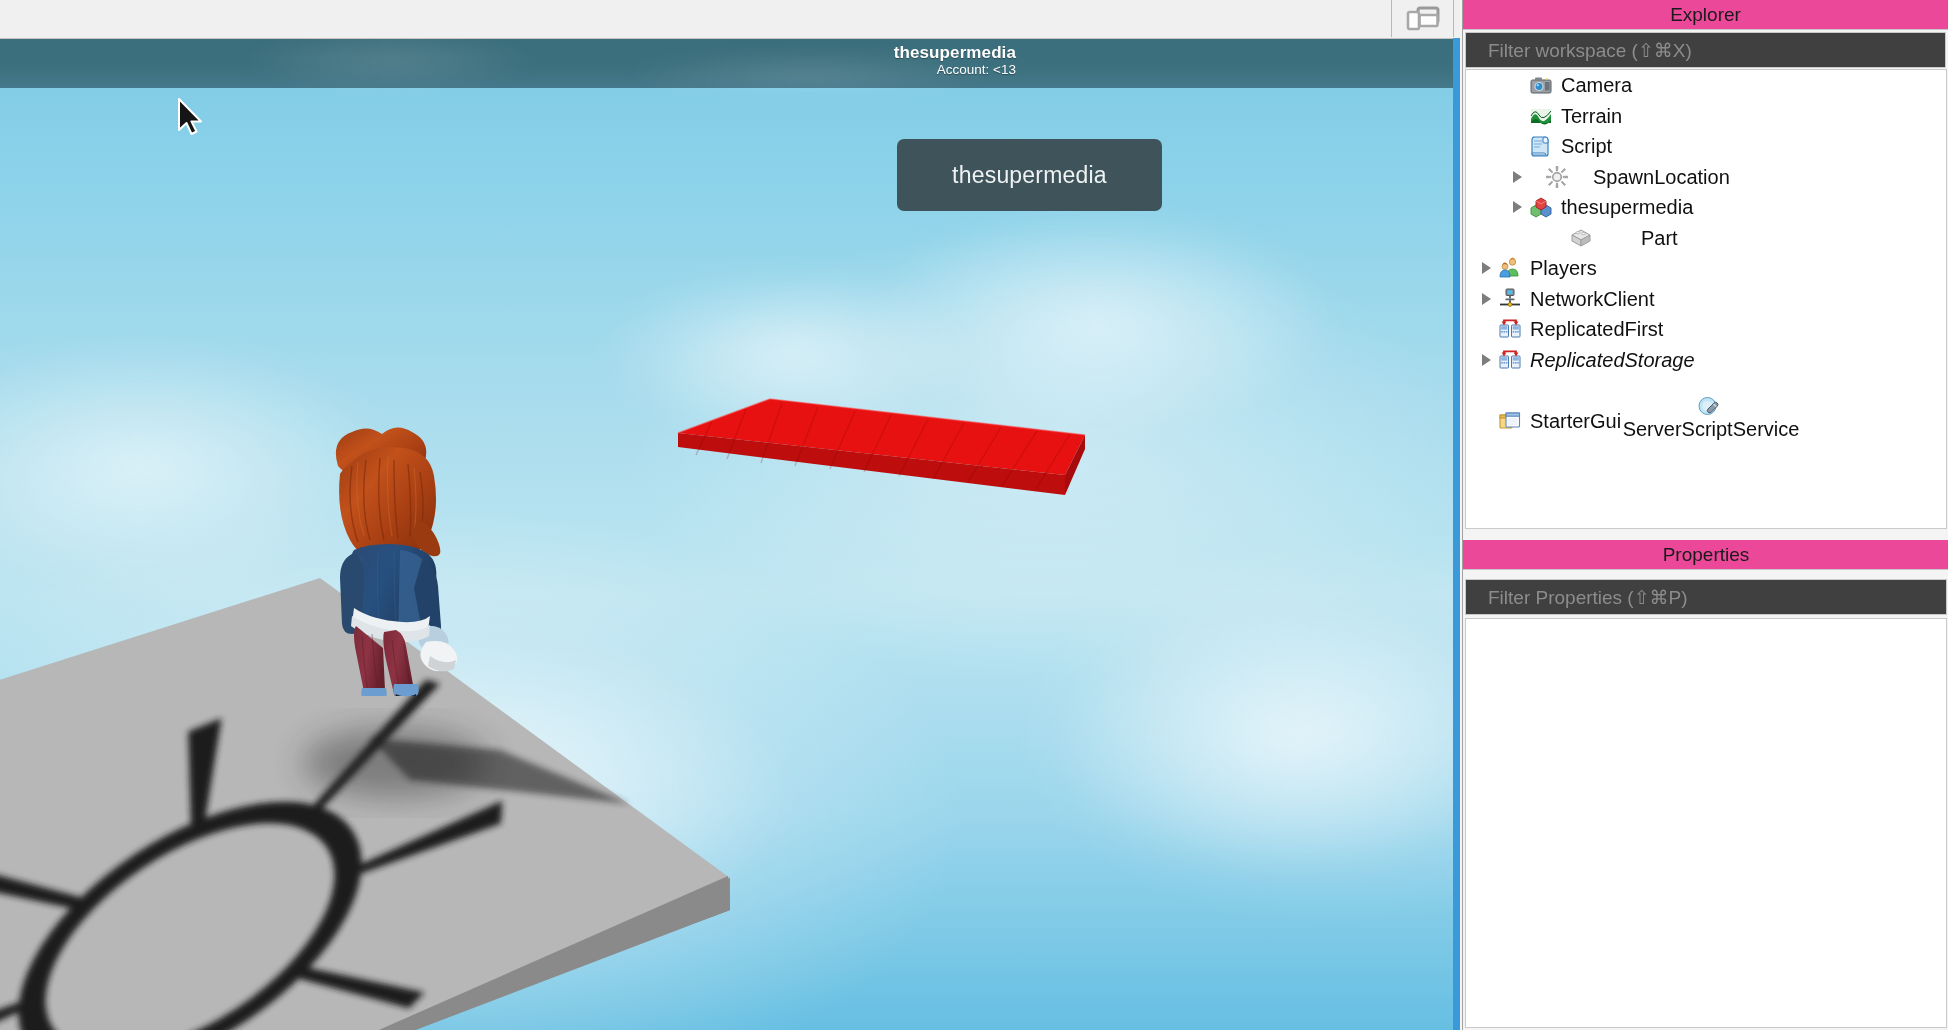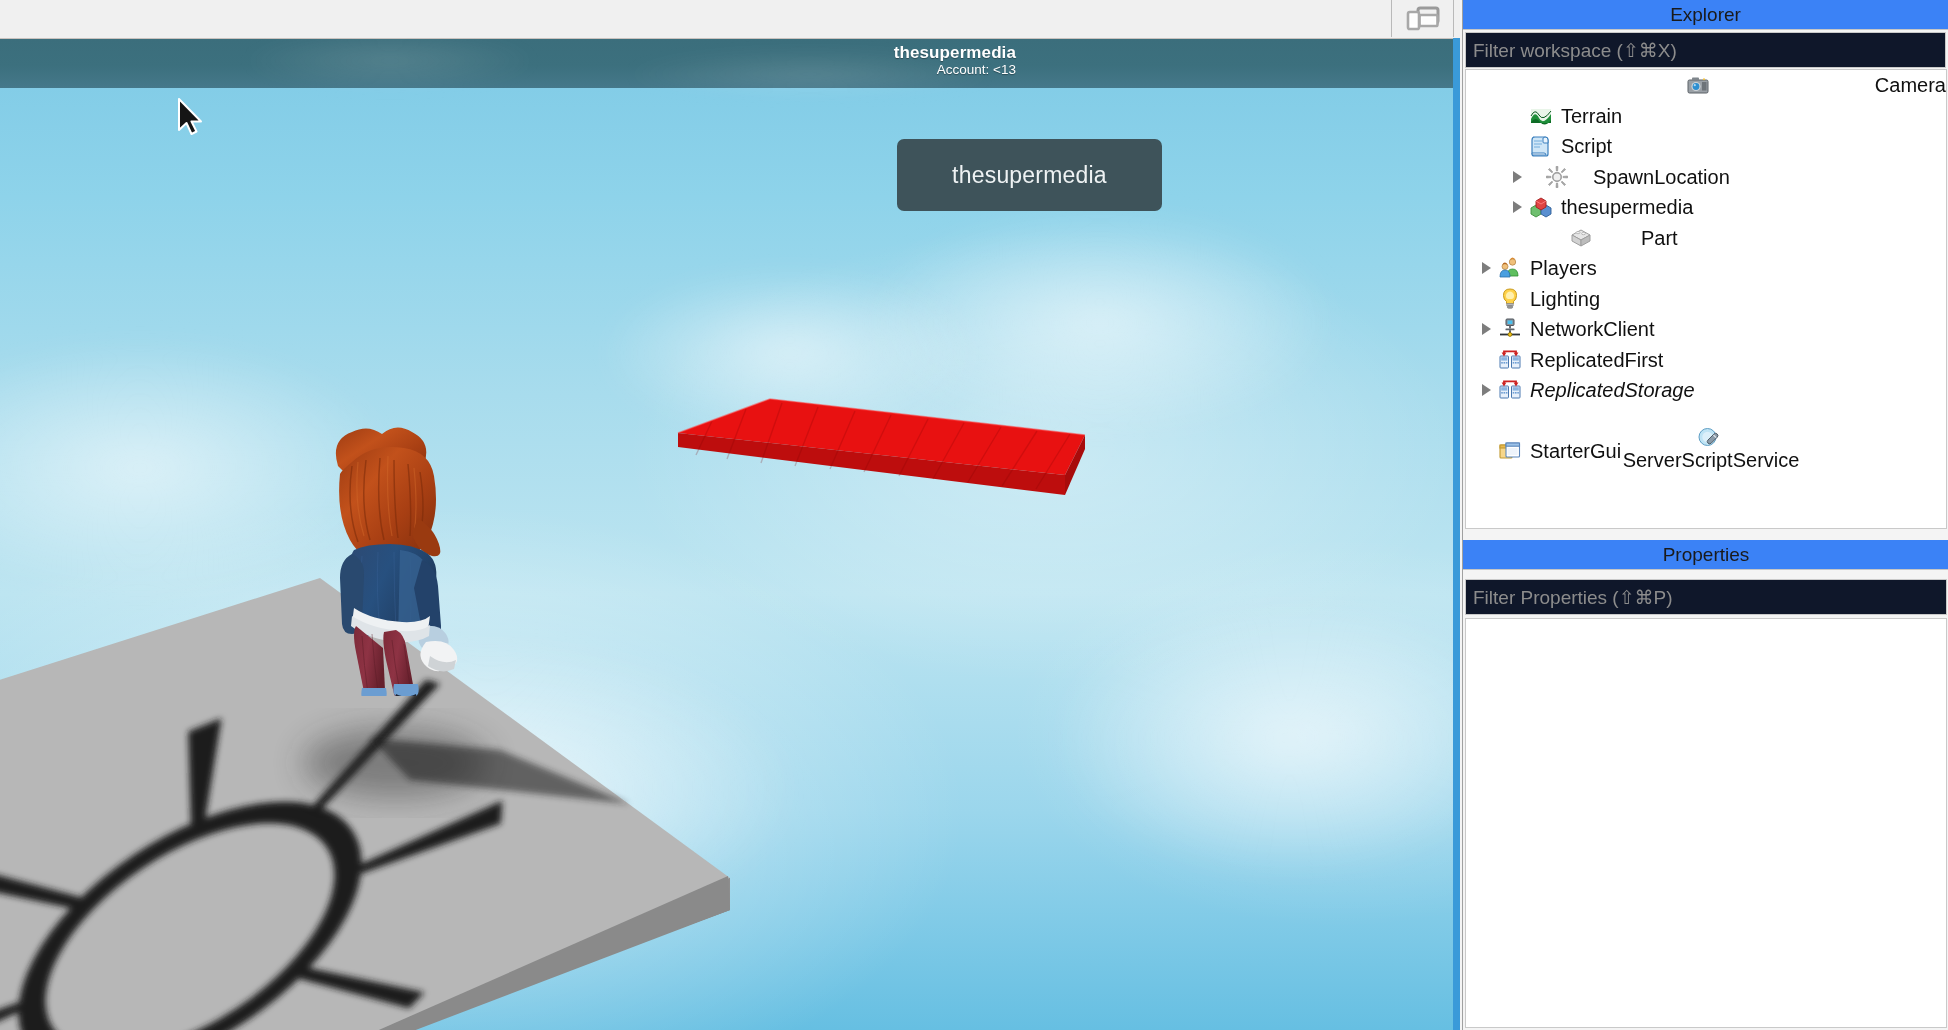--- a/index.html
+++ b/index.html
@@ -110,30 +110,30 @@
 
   
   #dock {
     position: absolute; left: 1462px; top: 0; width: 486px; height: 1030px;
     background: #f4f4f4;
     border-left: 1px solid #a0a0a0;
   }
 
   .panel-title {
     height: 30px; line-height: 30px; text-align: center;
-    background: #3b82f6;
+    background: #ec4899;
     font-size: 19px; color: #1a1a1a;
     border-bottom: 1px solid #c6c6c6;
   }
   .filter-box {
     height: 36px; margin: 2px 2px 0 2px;
-    background: #0f172a;
+    background: #404040;
     border: 1px solid #c9c9c9;
     display: flex; align-items: center;
-    padding-left: 7px;
+    padding-left: 22px;
   }
   .filter-box .ph { font-size: 19px; color: #8c8c8c; }
 
   
   #explorer-tree {
     position: absolute; left: 2px; top: 69px;
     width: 482px; height: 460px;
     background: #ffffff;
     border: 1px solid #c9c9c9;
     overflow: hidden;
@@ -388,21 +388,21 @@
   </div>
 
   <div id="dock">
 
     <div class="panel-title">Explorer</div>
     <div class="filter-box">
       <span class="ph">Filter workspace (⇧⌘X)</span>
     </div>
 
     <div id="explorer-tree">
-        <div class="tree-row" style="padding-left: 41px; justify-content: space-between;">
+        <div class="tree-row" style="padding-left: 41px;">
           <span class="arrow empty">
             <span class="tri-r"></span>
           </span>
           <span class="t-icon">
             <svg width="24" height="24" viewBox="0 0 24 24">
               <rect x="2" y="7" width="20" height="13" rx="1.5" fill="#9aa0a6" stroke="#5a6066" stroke-width="1"></rect>
               <rect x="6" y="4.5" width="7" height="3" rx="0.8" fill="#7f868c"></rect>
               <circle cx="10" cy="13.5" r="4.6" fill="#cfd4d8"></circle>
               <circle cx="10" cy="13.5" r="3.4" fill="#2e8fd0"></circle>
               <circle cx="8.8" cy="12.2" r="1.1" fill="#aed8f2"></circle>
@@ -503,34 +503,20 @@
             <svg width="24" height="24" viewBox="0 0 24 24">
               <circle cx="14.5" cy="6" r="3.2" fill="#f0c07a" stroke="#b8894a" stroke-width="0.8"></circle>
               <path d="M9,20 q0,-7 5.5,-7 q5.5,0 5.5,7 z" fill="#5fbf5f" stroke="#2f8f2f" stroke-width="0.8"></path>
               <path d="M12,4 q3,-2 5.5,0 q-1,-2.5 -3,-2.5 q-2,0 -2.5,2.5 z" fill="#d98b33"></path>
               <circle cx="7" cy="10.5" r="3" fill="#f0c07a" stroke="#b8894a" stroke-width="0.8"></circle>
               <path d="M2,21 q0,-7 5,-7 q5,0 5,7 z" fill="#4a9fe0" stroke="#2a6fa8" stroke-width="0.8"></path>
               <path d="M4.4,8.8 q2.6,-1.8 5,0 q-0.8,-2.4 -2.5,-2.4 q-1.8,0 -2.5,2.4 z" fill="#b86a22"></path>
             </svg>
           </span>
           <span class="t-label">Players</span>
-        </div>
-        <div class="tree-row" style="padding-left: 10px;">
-          <span class="arrow empty">
-            <span class="tri-r"></span>
-          </span>
-          <span class="t-icon">
-            <svg width="24" height="24" viewBox="0 0 24 24">
-              <path d="M12,2 q6.5,0 6.5,6.5 q0,4 -3,6 l0,2 l-7,0 l0,-2 q-3,-2 -3,-6 q0,-6.5 6.5,-6.5 z" fill="#ffd24a" stroke="#c99a1a" stroke-width="1"></path>
-              <path d="M9.5,5.5 q2.5,-2 5,0 q1.6,1.4 1.6,3.4 q0,2.2 -2,3.2 l-4.2,0 q-2,-1 -2,-3.2 q0,-2 1.6,-3.4 z" fill="#fff0ae"></path>
-              <rect x="8.8" y="16.5" width="6.4" height="2.2" fill="#b9b9b9" stroke="#8a8a8a" stroke-width="0.7"></rect>
-              <rect x="9.4" y="18.8" width="5.2" height="2.4" rx="1" fill="#9a9a9a" stroke="#7a7a7a" stroke-width="0.7"></rect>
-            </svg>
-          </span>
-          <span class="t-label">Lighting</span>
         </div>
         <div class="tree-row" style="padding-left: 10px;">
           <span class="arrow">
             <span class="tri-r"></span>
           </span>
           <span class="t-icon">
             <svg width="24" height="24" viewBox="0 0 24 24">
               <rect x="8" y="2" width="8" height="6.5" rx="1" fill="#8a9098" stroke="#4f555c" stroke-width="1"></rect>
               <rect x="9.6" y="3.5" width="4.8" height="3.5" fill="#49c0ef"></rect>
               <rect x="11" y="8.5" width="2" height="3" fill="#6a7078"></rect>

